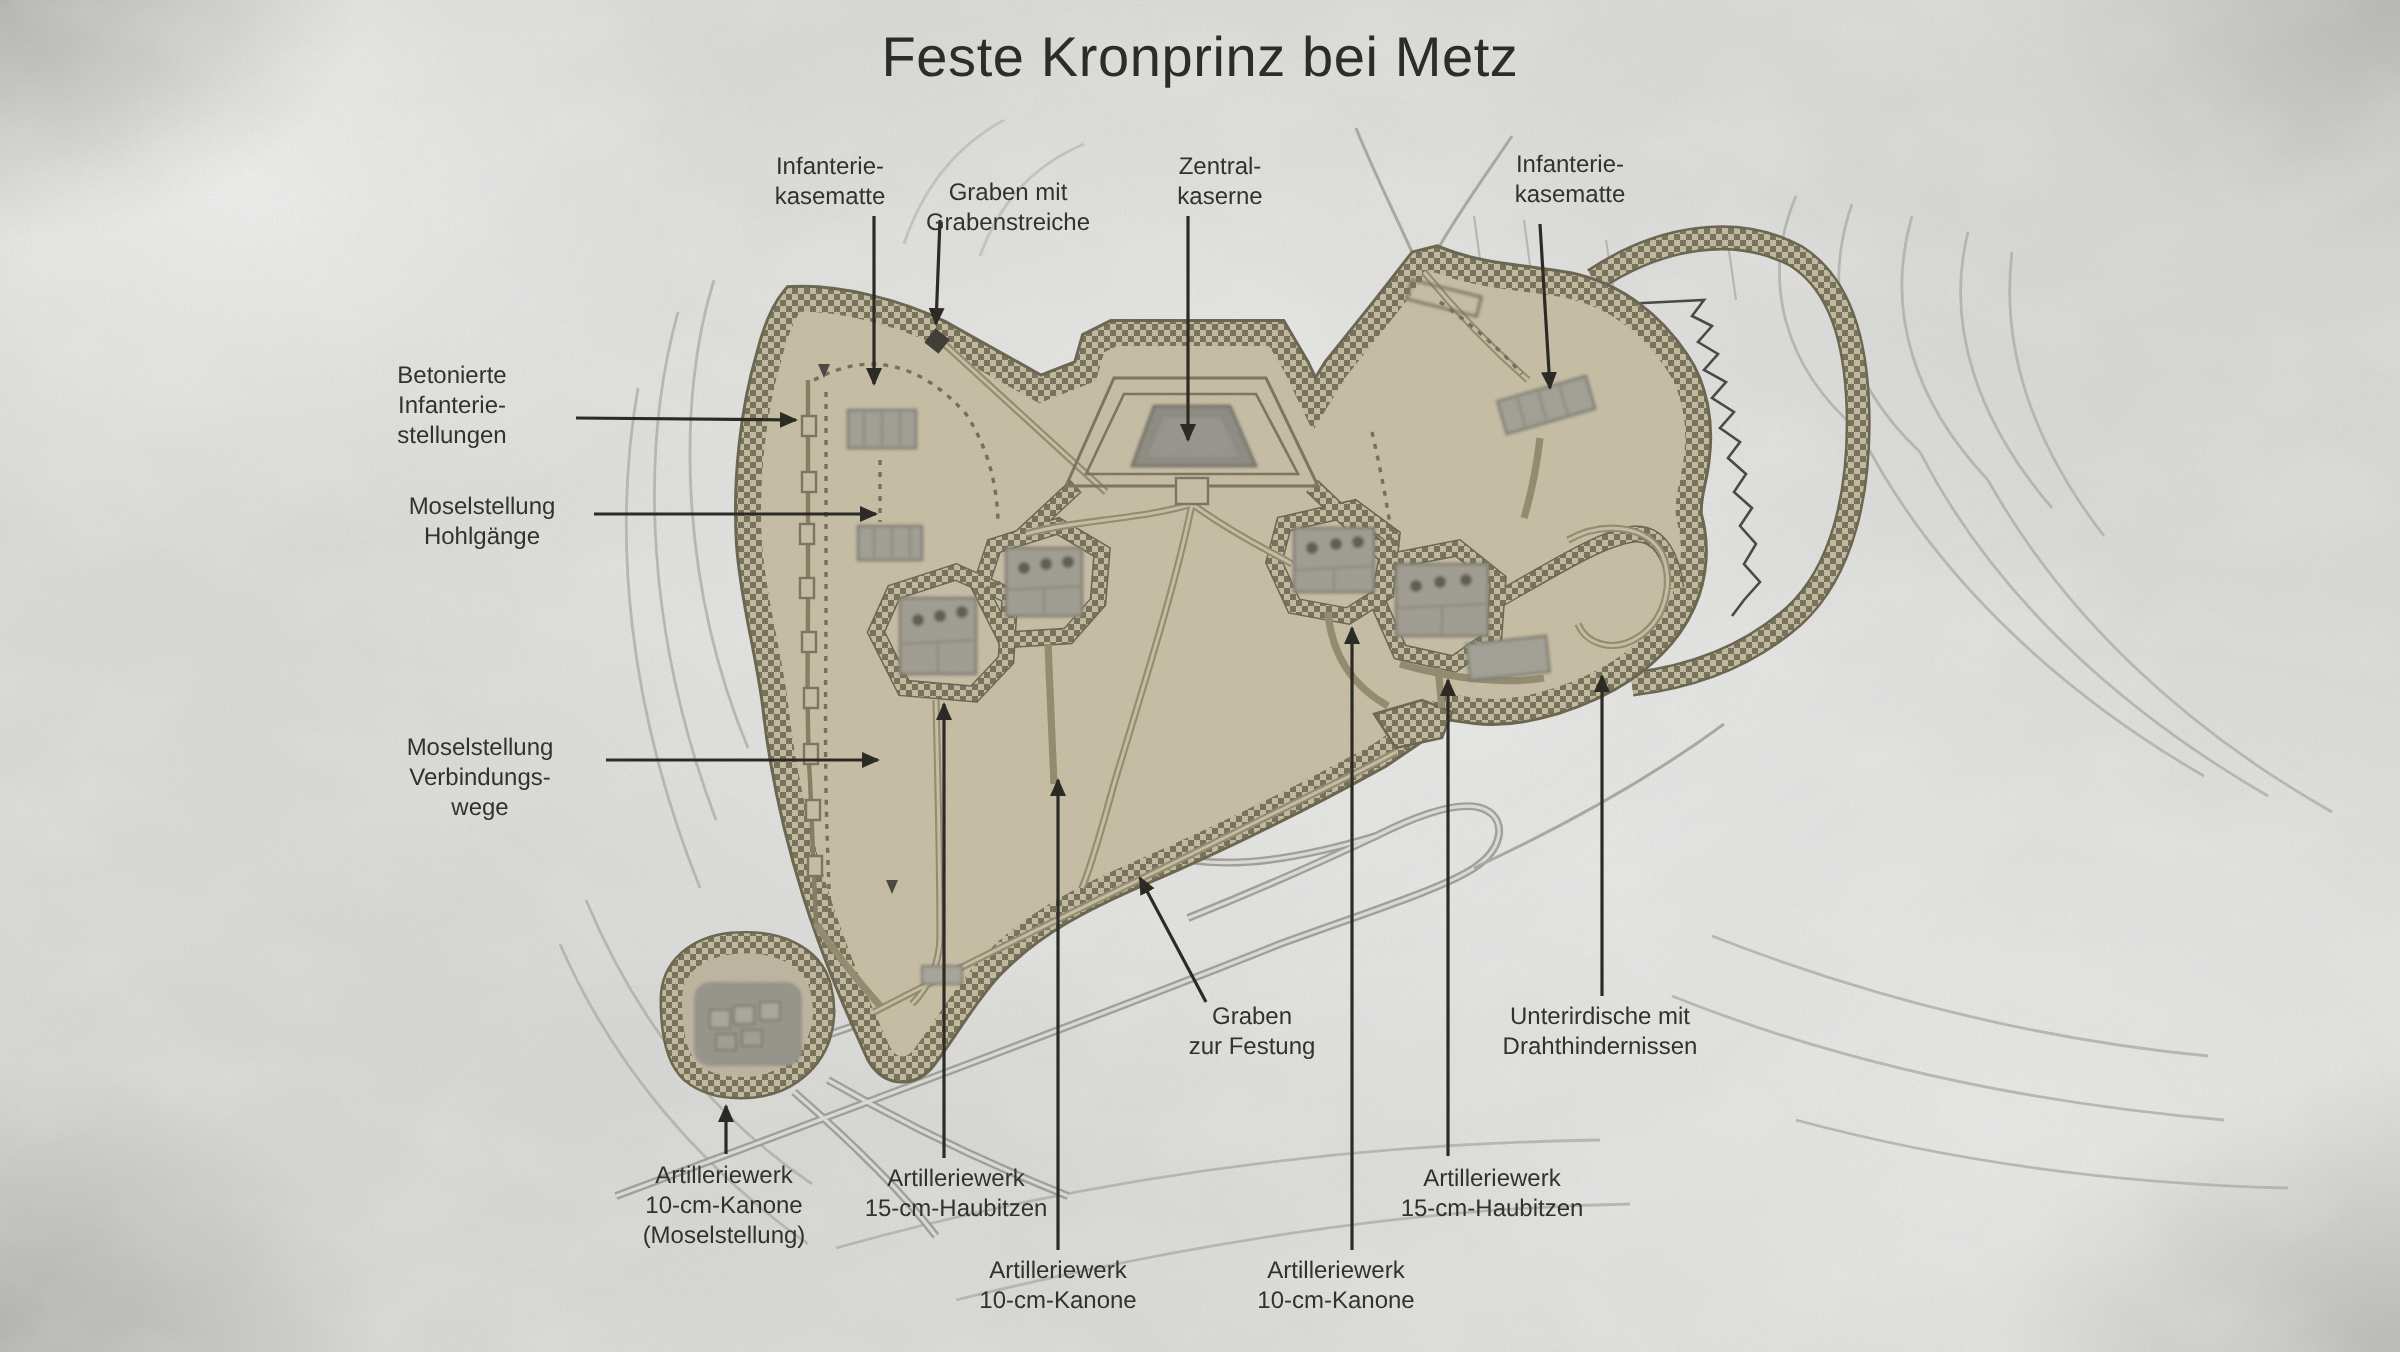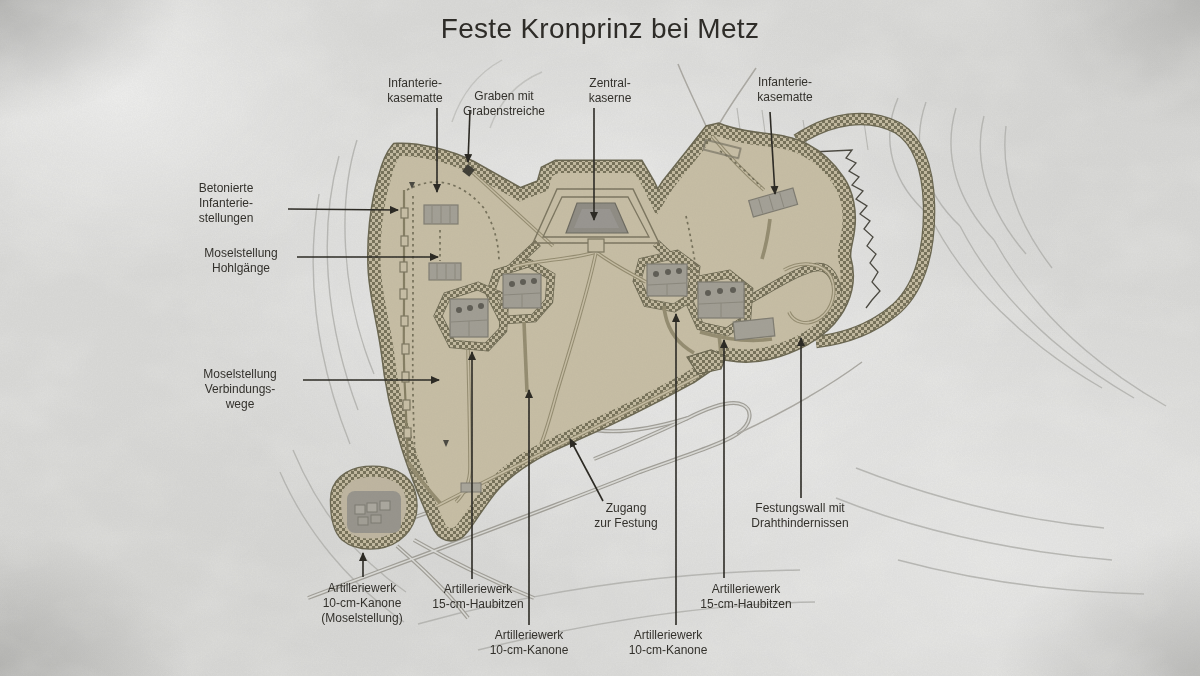--- a/index.html
+++ b/index.html
@@ -300,23 +300,23 @@
   <div class="label" style="left:785px;top:90px">Infanterie-
 kasematte</div>
   <div class="label" style="left:226px;top:203px">Betonierte
 Infanterie-
 stellungen</div>
   <div class="label" style="left:241px;top:261px">Moselstellung
 Hohlgänge</div>
   <div class="label" style="left:240px;top:389px">Moselstellung
 Verbindungs-
 wege</div>
-  <div class="label" style="left:626px;top:516px">Zugang
+  <div class="label" style="left:626px;top:516px">Graben
 zur Festung</div>
-  <div class="label" style="left:800px;top:516px">Festungswall mit
+  <div class="label" style="left:800px;top:516px">Unterirdische mit
 Drahthindernissen</div>
   <div class="label" style="left:362px;top:603px">Artilleriewerk
 10-cm-Kanone
 (Moselstellung)</div>
   <div class="label" style="left:478px;top:597px">Artilleriewerk
 15-cm-Haubitzen</div>
   <div class="label" style="left:529px;top:643px">Artilleriewerk
 10-cm-Kanone</div>
   <div class="label" style="left:668px;top:643px">Artilleriewerk
 10-cm-Kanone</div>

